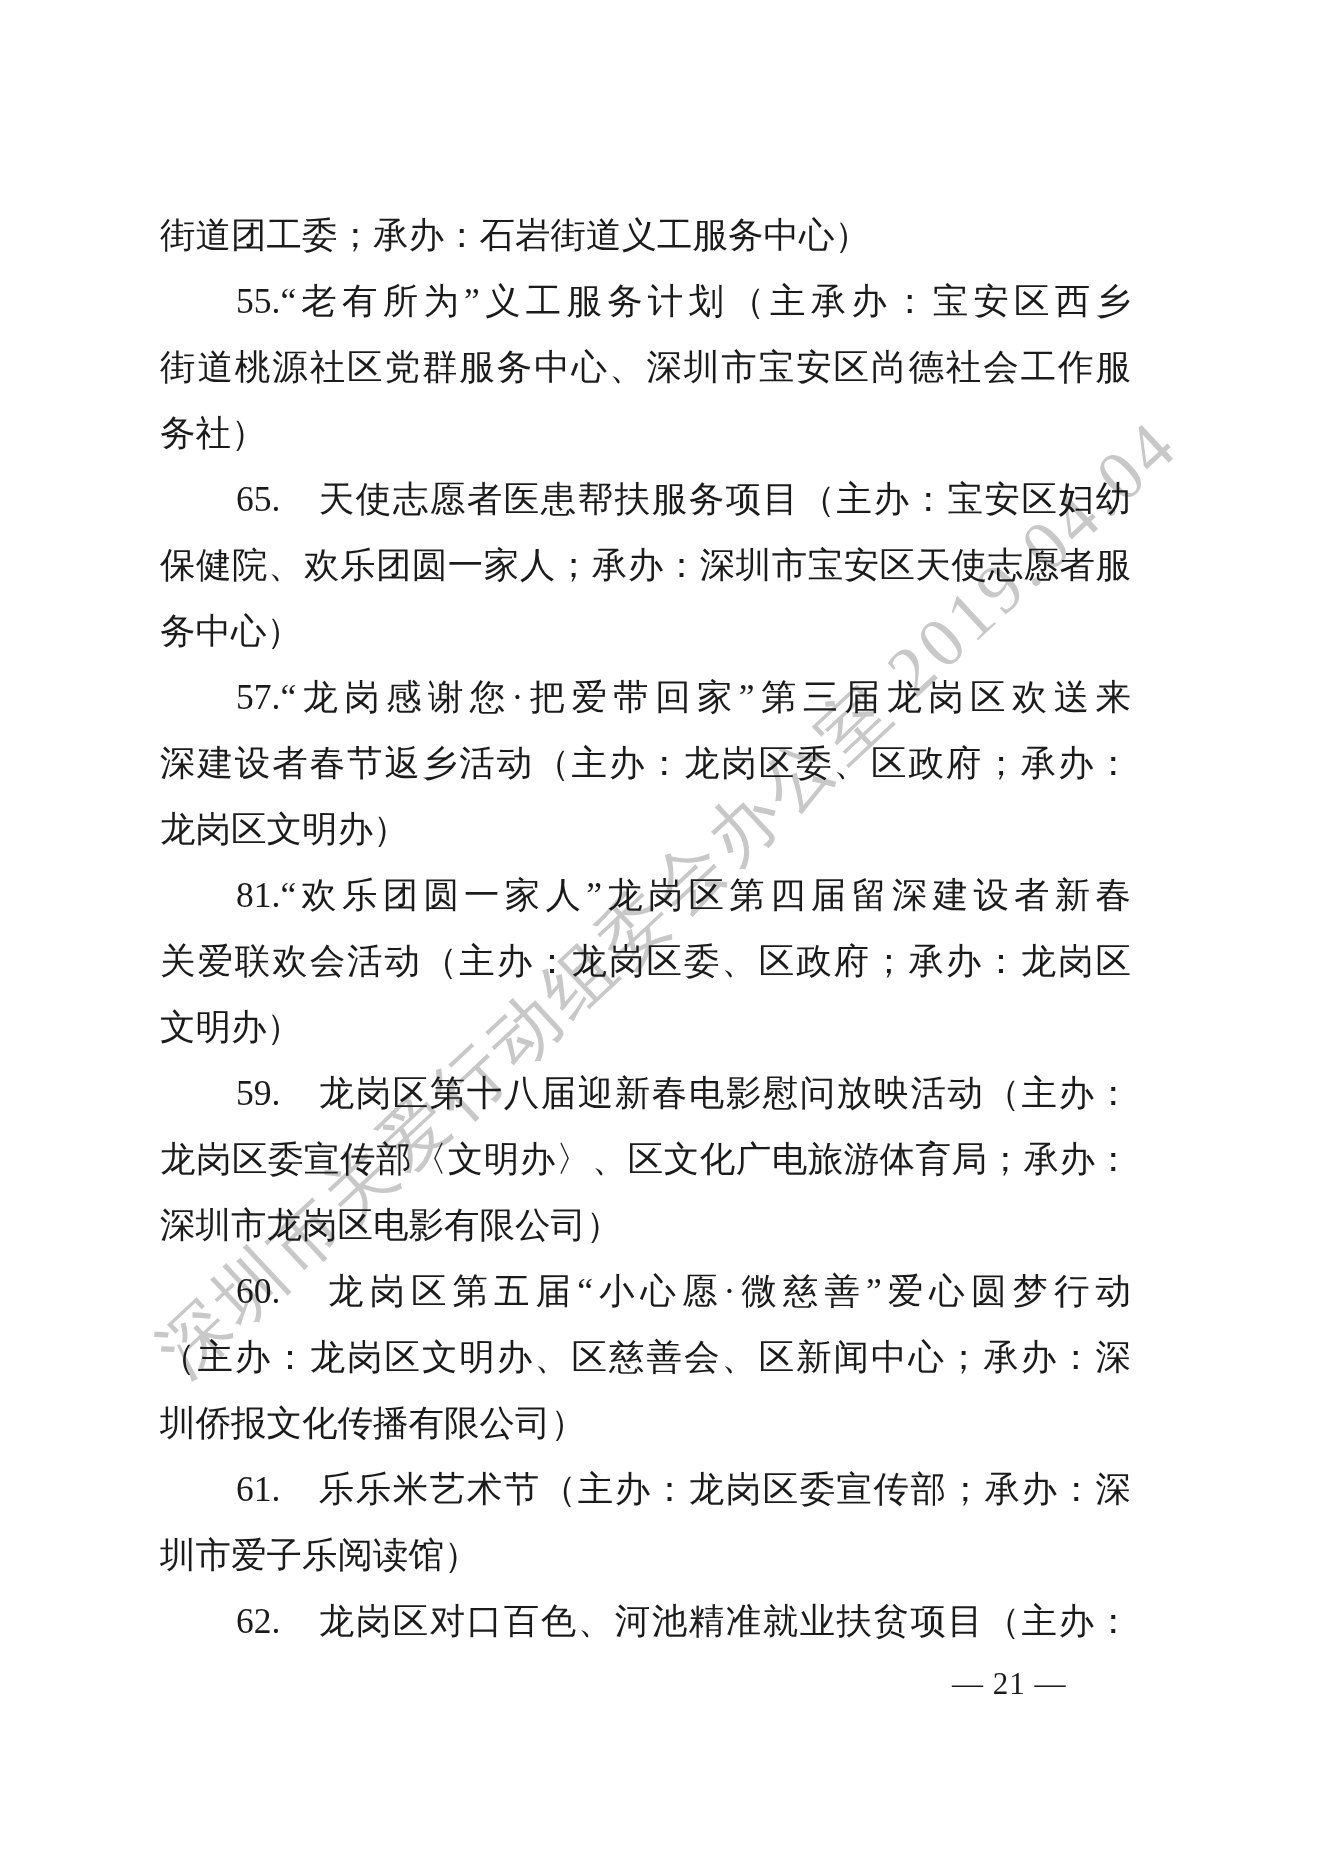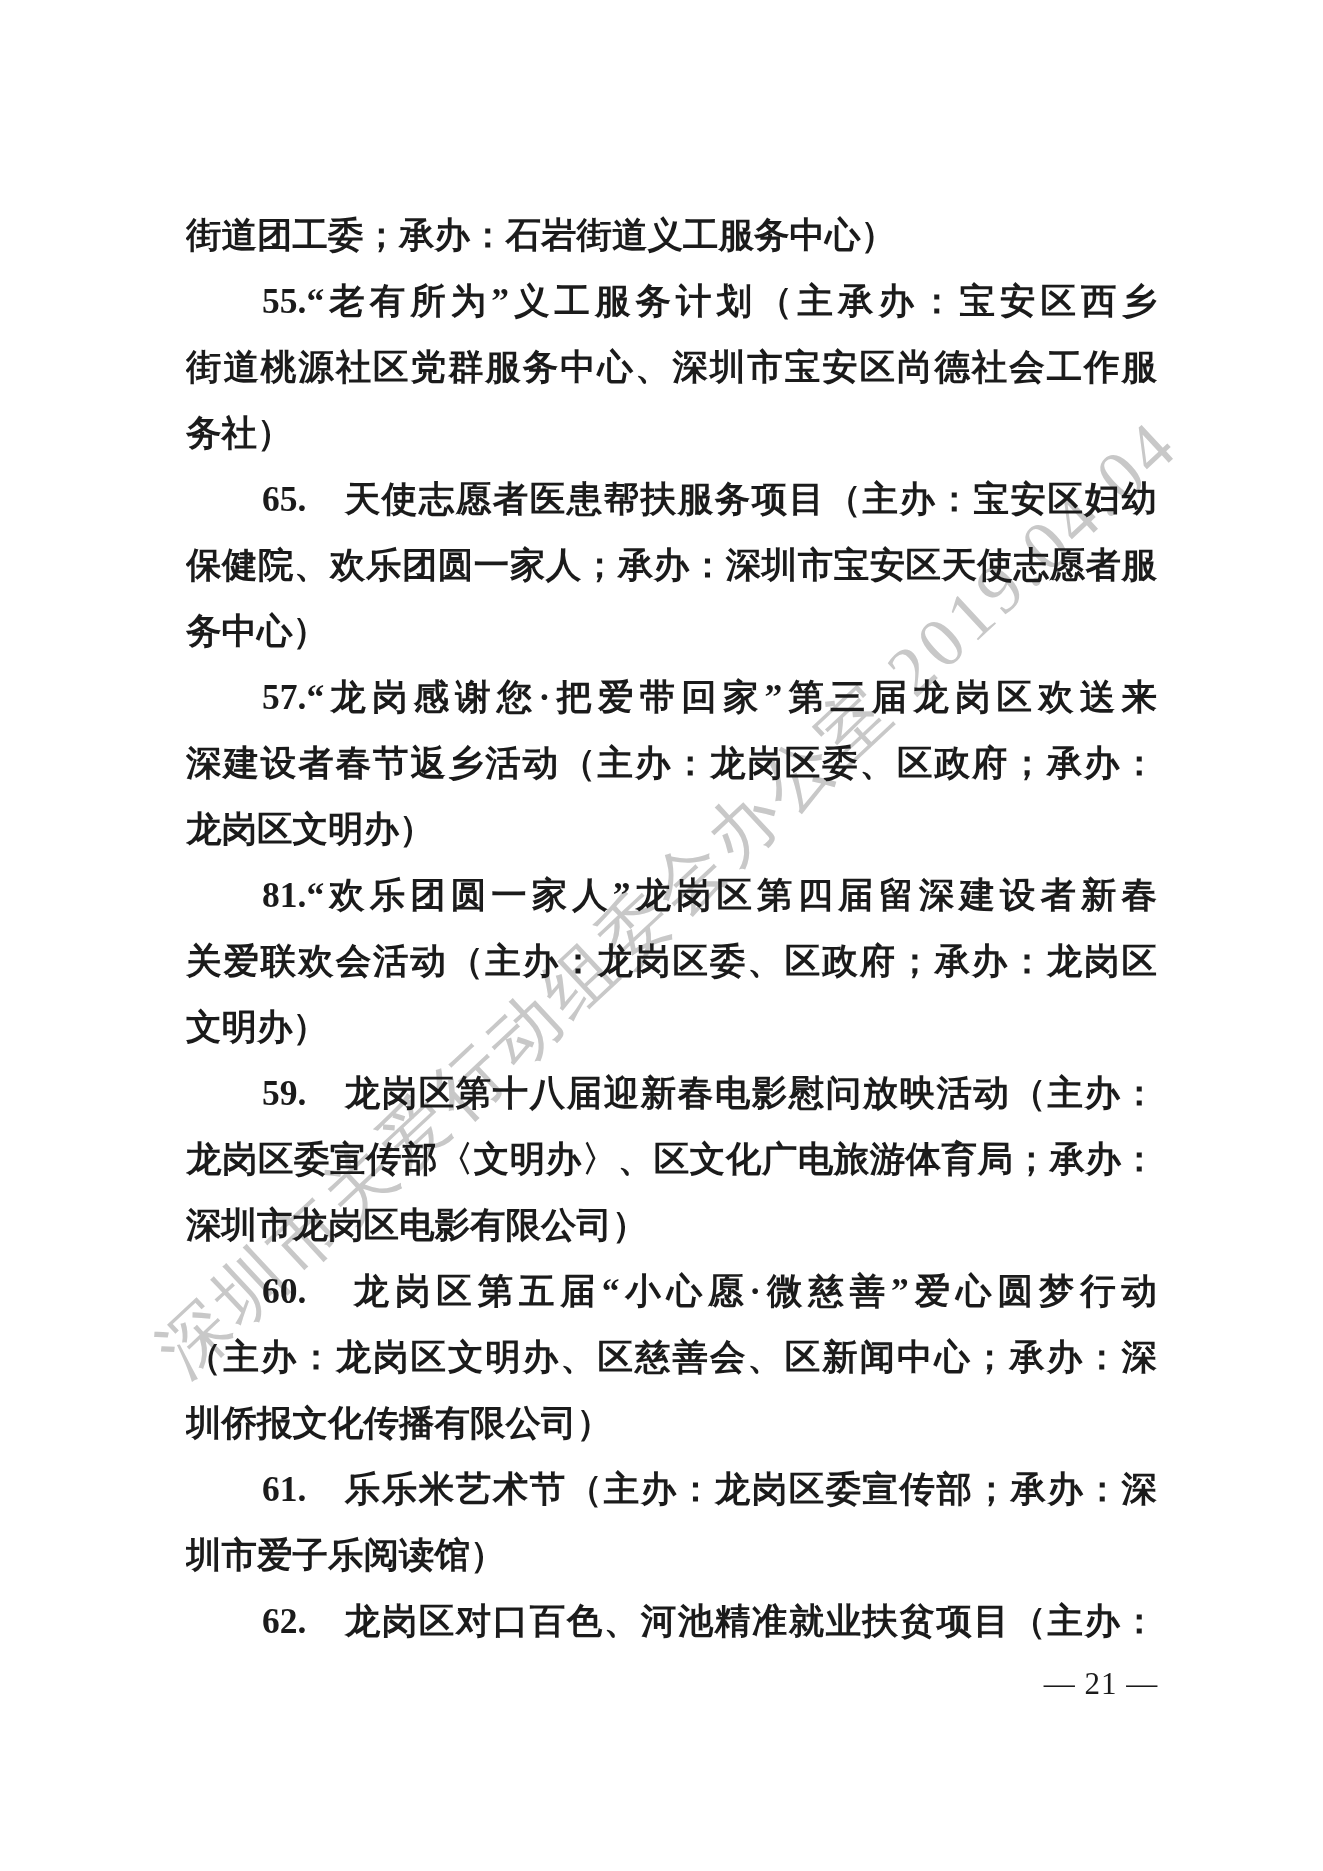--- a/index.html
+++ b/index.html
@@ -23,46 +23,44 @@
     transform: translate(-50%, -50%) rotate(-43deg);
     white-space: nowrap;
     font-size: 70px;
     letter-spacing: 5px;
     color: #c8c8c8;
     pointer-events: none;
     z-index: 1;
   }
   .doc-body {
     position: absolute;
-    left: 186px;
+    left: 160px;
     top: 202px;
     width: 971px;
     z-index: 2;
-    font-weight: bold;
   }
   .line {
     height: 66px;
     line-height: 66px;
     font-size: 35.5px;
     text-align: justify;
     text-justify: inter-character;
     overflow: hidden;
   }
   .line.fill {
     text-align-last: justify;
   }
   .line.indent {
     padding-left: 76px;
   }
   .page-number {
     position: absolute;
     top: 1662px;
-    left: 1001px;
+    left: 952px;
     width: 200px;
-    text-align: center;
     font-size: 31px;
     line-height: 44px;
     letter-spacing: 1px;
     z-index: 2;
   }
 </style>
 </head>
 <body>
 
 <div class="page" style="color: rgb(27, 27, 27); background: rgb(255, 255, 255);">

